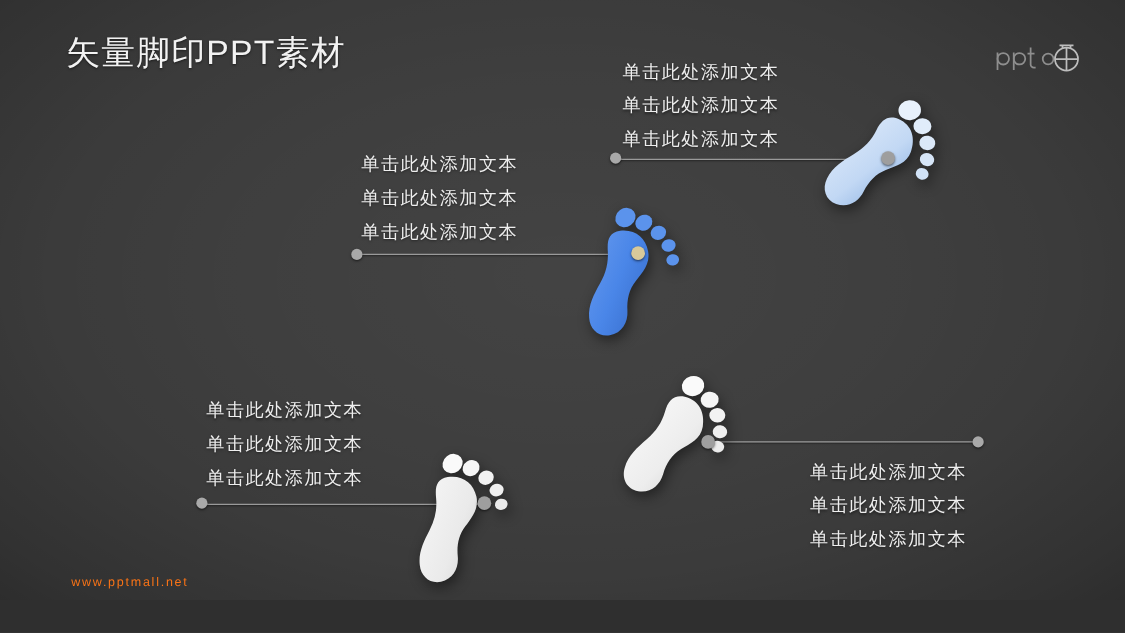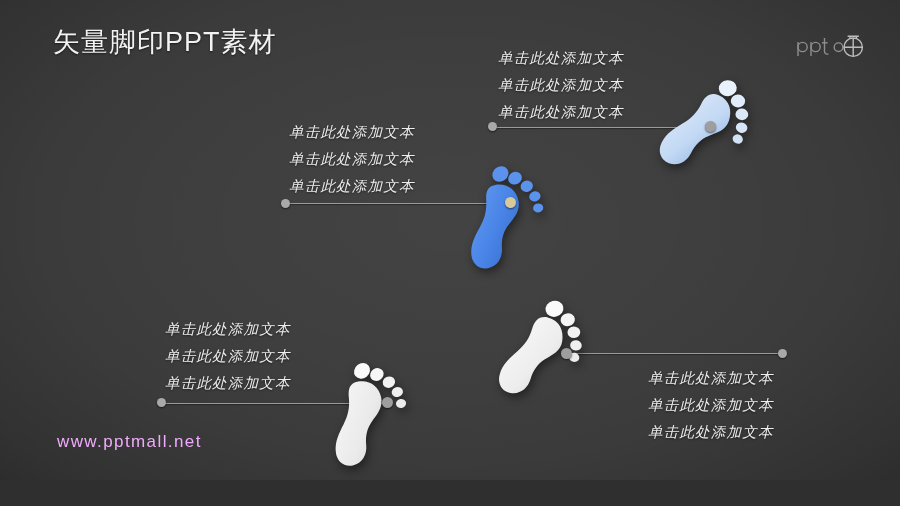--- a/index.html
+++ b/index.html
@@ -53,21 +53,21 @@
   
   .txtblock {
     position: absolute;
     color: #eeeeee;
     font-size: 14.5px;
     line-height: 27px;
     letter-spacing: 1.2px;
     white-space: nowrap;
     text-shadow: 0 1px 2px rgba(0,0,0,0.5);
   }
-  .txtblock .line { display:block;font-style:italic; }
+  .txtblock .line { display:block; }
 
   
   .connector {
     position: absolute;
     height: 1px;
     background: #9a9a9a;
     box-shadow: 0 1px 1px rgba(0,0,0,0.4);
   }
   .cdot {
     position: absolute;
@@ -87,24 +87,24 @@
   .foot {
     position: absolute;
     filter: drop-shadow(2px 4px 5px rgba(0,0,0,0.45));
   }
   .foot svg { display:block; overflow: visible; }
 
   
   .watermark {
     position: absolute;
     left: 57px;
-    bottom: 28px;
-    font-size: 17px;
+    bottom: 8px;
+    font-size: 10px;
     letter-spacing: 1.4px;
-    color: #f0abfc;
+    color: #f97316;
     white-space: nowrap;
   }
 </style>
 </head>
 <body>
 
 <div id="slide">
 
   <div id="vignette"></div>
 

